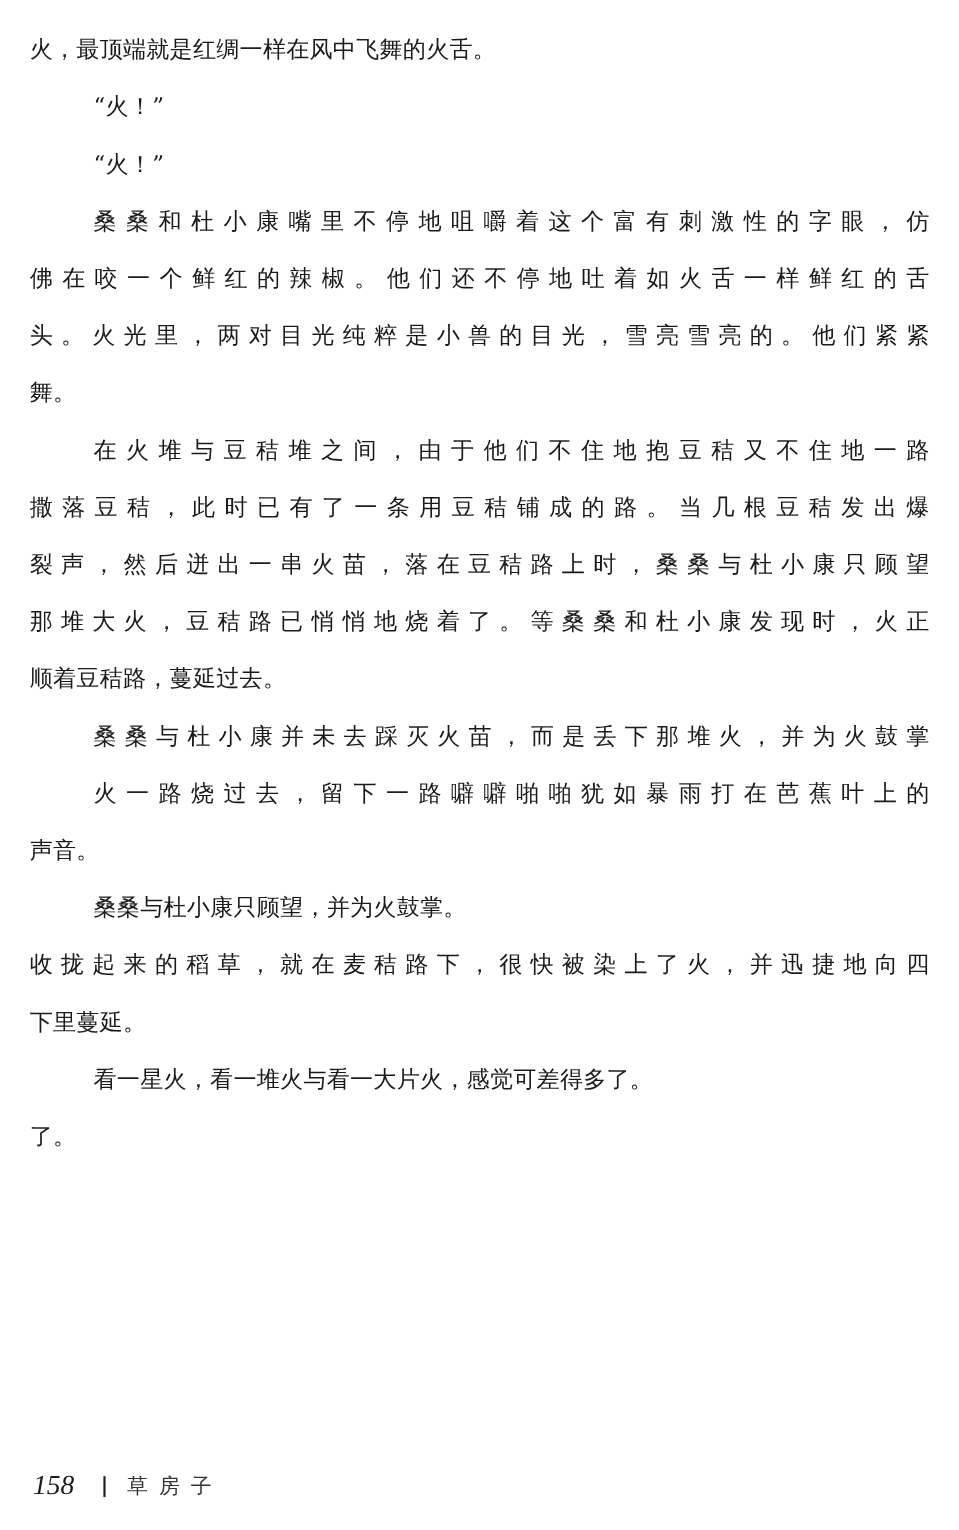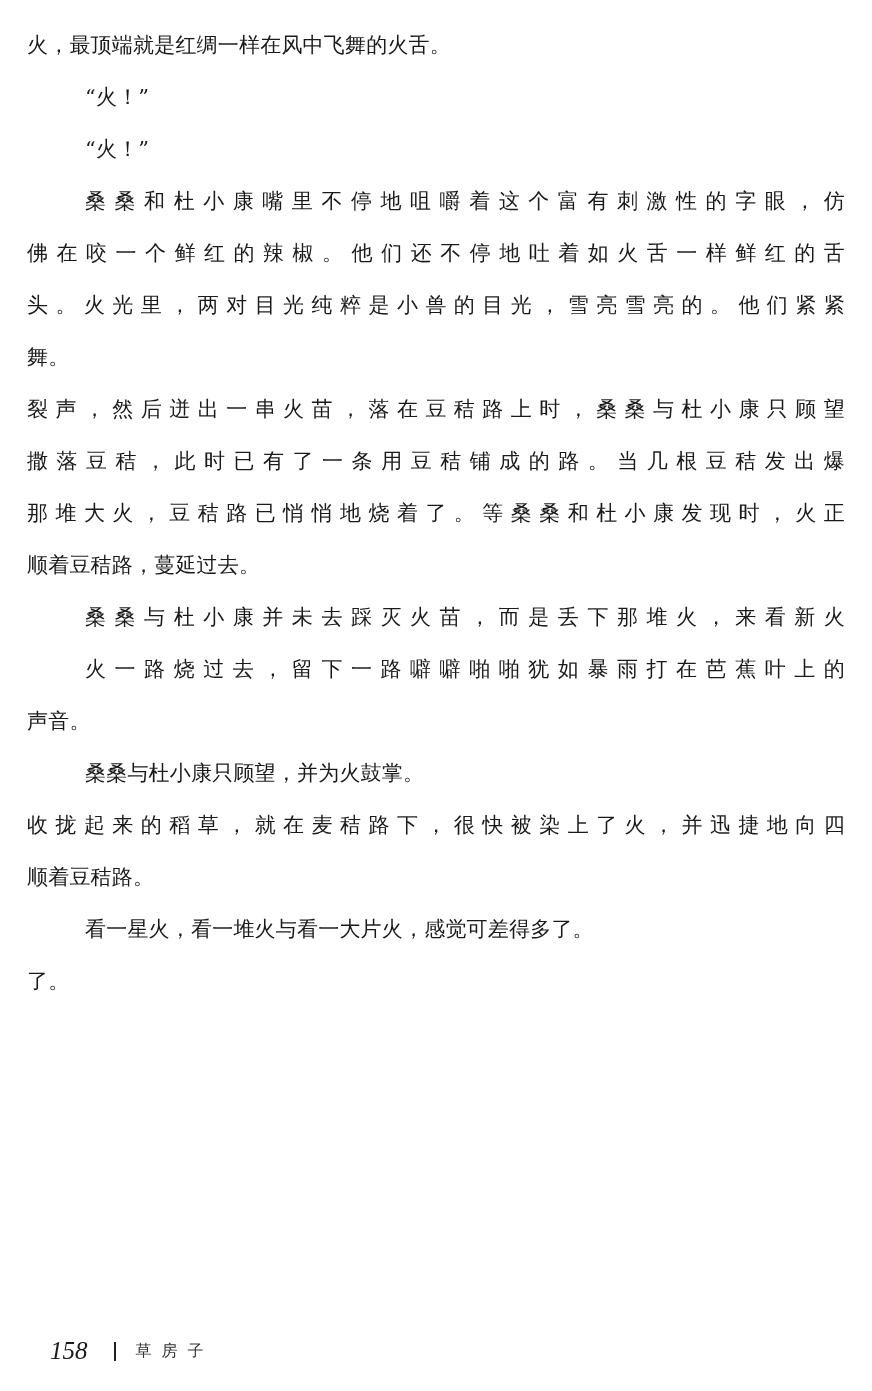--- a/index.html
+++ b/index.html
@@ -10,54 +10,55 @@
     font-size: 21px; color: #1a1a1a;
   }
   .line {
     height: 52px; line-height: 52px; white-space: nowrap;
     letter-spacing: 0.2px;
   }
   .line.indent { padding-left: 58px; }
   .line.justify { text-align: justify; text-align-last: justify; }
   .footer {
     position: absolute; left: 30px; top: 1334px; height: 34px;
-    display: flex; align-items: center; color: #1a1a1a; margin-left: 20px;
+    display: flex; align-items: center; color: #1a1a1a;
   }
   .page-num {
     font-family: "Liberation Serif", serif; font-style: italic; font-size: 25px;
   }
   .divider {
     display: inline-block; width: 2px; height: 19px; background: #222;
     margin: 0 20px 0 26px;
   }
   .book-title {
-    font-family: "DejaVu Sans", sans-serif; font-size: 16px; letter-spacing: 10px; color: #333;
+    font-family: "DejaVu Sans", sans-serif; font-size: 19px; letter-spacing: 10px; color: #333;
   }
 </style>
 </head>
 <body>
 
 <div class="page">
   <div class="line">火，最顶端就是红绸一样在风中飞舞的火舌。</div>
   <div class="line indent">“火！”</div>
   <div class="line indent">“火！”</div>
   <div class="line indent justify">桑桑和杜小康嘴里不停地咀嚼着这个富有刺激性的字眼，仿</div>
   <div class="line justify">佛在咬一个鲜红的辣椒。他们还不停地吐着如火舌一样鲜红的舌</div>
   <div class="line justify">头。火光里，两对目光纯粹是小兽的目光，雪亮雪亮的。他们紧紧</div>
   <div class="line">舞。</div>
+  <div class="line indent justify">在火堆与豆秸堆之间，由于他们不住地抱豆秸又不住地一路</div>
+  <div class="line justify">撒落豆秸，此时已有了一条用豆秸铺成的路。当几根豆秸发出爆</div>
   <div class="line justify">裂声，然后迸出一串火苗，落在豆秸路上时，桑桑与杜小康只顾望</div>
-  <div class="line justify">撒落豆秸，此时已有了一条用豆秸铺成的路。当几根豆秸发出爆</div>
   <div class="line justify">那堆大火，豆秸路已悄悄地烧着了。等桑桑和杜小康发现时，火正</div>
   <div class="line">顺着豆秸路，蔓延过去。</div>
-  <div class="line indent justify">桑桑与杜小康并未去踩灭火苗，而是丢下那堆火，来看新火</div>
+  <div class="line indent justify">桑桑与杜小康并未去踩灭火苗，而是丢下那堆火，并为火鼓掌</div>
   <div class="line indent justify">火一路烧过去，留下一路噼噼啪啪犹如暴雨打在芭蕉叶上的</div>
   <div class="line">声音。</div>
   <div class="line indent">桑桑与杜小康只顾望，并为火鼓掌。</div>
   <div class="line justify">收拢起来的稻草，就在麦秸路下，很快被染上了火，并迅捷地向四</div>
-  <div class="line">顺着豆秸路。</div>
+  <div class="line">下里蔓延。</div>
   <div class="line indent">看一星火，看一堆火与看一大片火，感觉可差得多了。</div>
   <div class="line">了。</div>
 </div>
 
 <div class="footer">
   <span class="page-num">158</span>
   <span class="divider"></span>
   <span class="book-title">草房子</span>
 </div>
 

